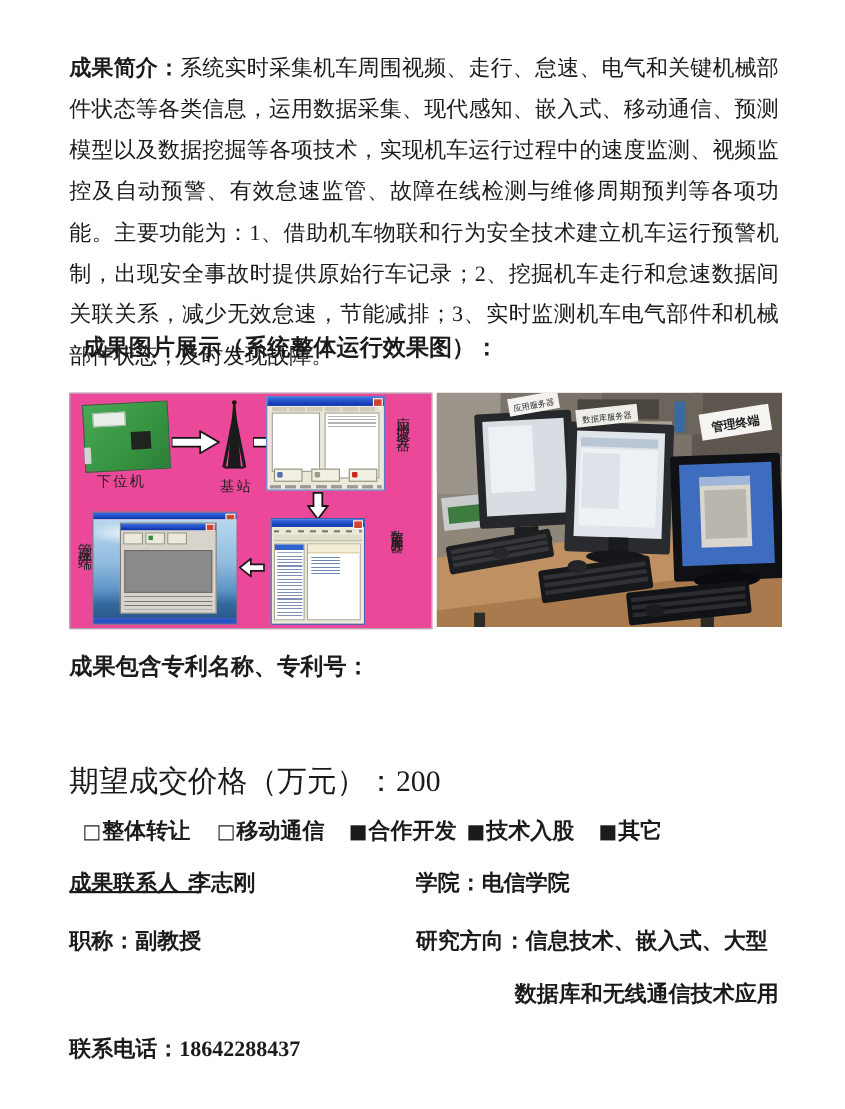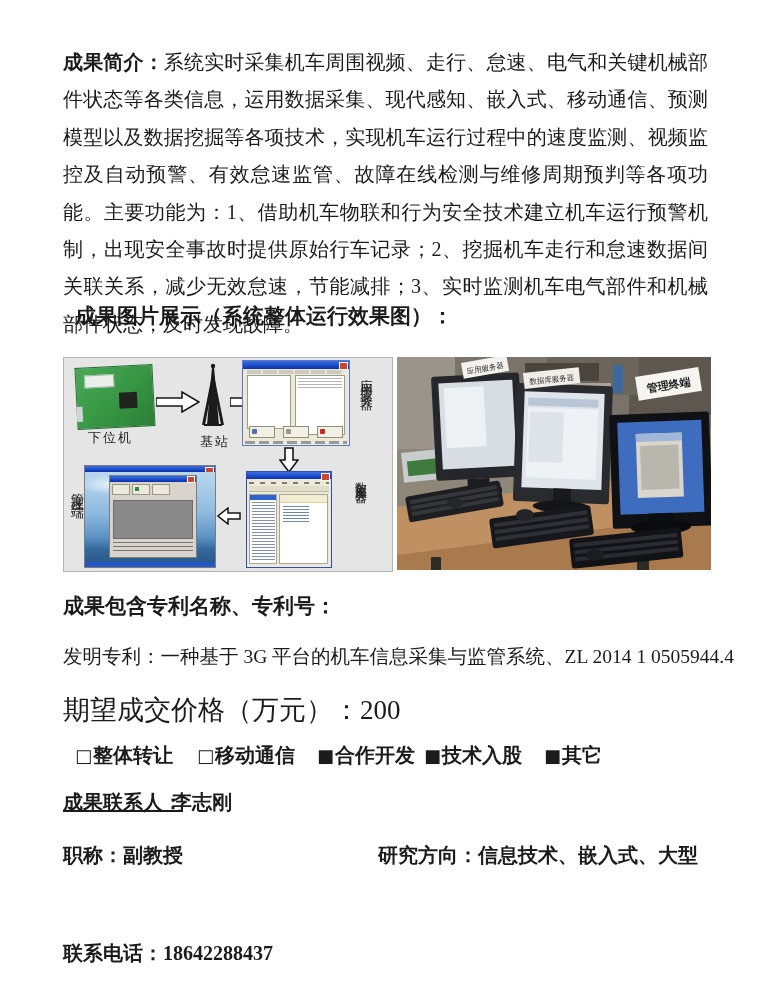--- a/index.html
+++ b/index.html
@@ -18,21 +18,21 @@
   .deal-opt{display:inline-flex;align-items:baseline;}
   .box{font-family:"DejaVu Sans",sans-serif;font-size:18px;margin-right:1px;}
   .o1{margin-left:12px;} .o2{margin-left:24px;} .o3{margin-left:22px;} .o4{margin-left:9px;} .o5{margin-left:22px;}
   .crow{font-size:20px;font-weight:bold;white-space:nowrap;}
   .c1l{left:63px;top:789px;text-decoration:underline;} .c1v{left:172px;top:789px;} .c1r{left:378px;top:789px;}
   .c2l{left:63px;top:842px;} .c2r{left:378px;top:842px;}
   .c3 {left:468px;top:890px;}
   .c4l{left:63px;top:940px;text-align:right;} .c4r{left:378px;top:940px;}
   
   .figure{left:63px;top:357px;width:646px;height:215px;display:flex;gap:4px;}
-  .diagram{position:relative;width:328px;height:213px;border:1px solid #b3b3b3;background:#e5e5e5;flex:none;}
+  .diagram{position:relative;width:328px;height:213px;border:1px solid #b3b3b3;background:#ec4899;flex:none;}
   .photo{flex:none;}
   
   .pcb{position:absolute;left:12px;top:8px;width:76px;height:60px;transform:rotate(-3deg);
        background:linear-gradient(135deg,#49a956 0%,#359341 60%,#2c7f38 100%);border:1px solid #256b2f;}
   .pcb .chip1{position:absolute;left:42px;top:26px;width:18px;height:16px;background:#1f241f;}
   .pcb .chip2{position:absolute;left:8px;top:7px;width:28px;height:11px;background:#e9eee8;border:1px solid #9db89d;}
   .pcb .conn{position:absolute;left:-1px;top:38px;width:6px;height:15px;background:#cfd4d4;}
   .dlabel{position:absolute;font-size:13px;letter-spacing:2px;color:#222;}
   .lbl-device{left:24px;top:71px;}
   .lbl-station{left:136px;top:75px;}
@@ -283,21 +283,20 @@
         <text x="28" y="12" font-size="7.5" text-anchor="middle" fill="#2a2a2a">数据库服务器</text>
       </g>
       <g transform="translate(238,20) rotate(-9)">
         <rect width="64" height="24" fill="#f6f4f0"></rect>
         <text x="32" y="17" font-size="11" font-weight="bold" text-anchor="middle" fill="#1e1e1e">管理终端</text>
       </g>
     </svg>
   </div>
 
   <div class="abs h patent-heading">成果包含专利名称、专利号：</div>
-  <div class="abs patent-line">发明专利：一种基于 3G 平台的机车信息采集与监管系统、ZL 2014 1 0505944.4</div>
 
   <div class="abs price-line"><span>期望成交价格（万元）：</span><span>200</span></div>
 
   <div class="abs deal-line">
     <span class="deal-opt o1">
         <span class="box">□</span>
         <span>整体转让</span>
       </span>
     <span class="deal-opt o2">
         <span class="box">□</span>
@@ -312,20 +311,22 @@
         <span>技术入股</span>
       </span>
     <span class="deal-opt o5">
         <span class="box">■</span>
         <span>其它</span>
       </span>
   </div>
 
   <div class="abs crow c1l">成果联系人：</div>
   <div class="abs crow c1v">李志刚</div>
+  <div class="abs crow c1r"><span>学院：</span><span>电信学院</span></div>
 
   <div class="abs crow c2r"><span>研究方向：</span><span>信息技术、嵌入式、大型</span></div>
   <div class="abs crow c2l"><span>职称：</span><span>副教授</span></div>
 
+  <div class="abs crow c3">数据库和无线通信技术应用</div>
 
   <div class="abs crow c4l"><span>联系电话：</span><span>18642288437</span></div>
 
 </div>
 
 </body></html>

